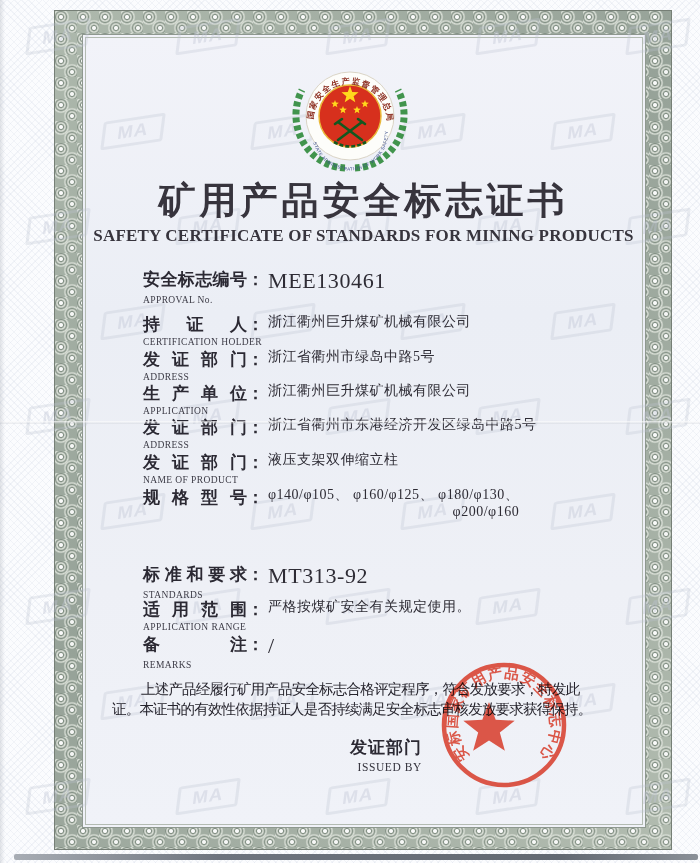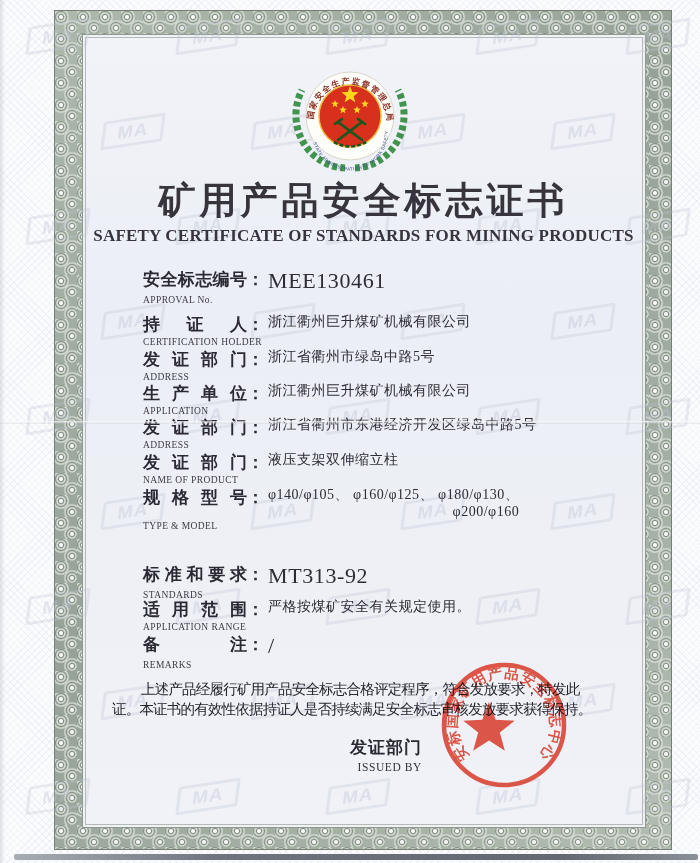--- a/index.html
+++ b/index.html
@@ -198,21 +198,20 @@
     <div class="row" style="top:451px">
       <span class="lbl">发证部门</span><span class="colon">：</span>
       <span class="val">液压支架双伸缩立柱</span>
       <span class="en">NAME OF PRODUCT</span>
     </div>
 
     <div class="row" style="top:486px">
       <span class="lbl">规格型号</span><span class="colon">：</span>
       <span class="val" style="display:inline-block; max-width:340px; white-space:pre-line;text-align:right;">φ140/φ105、 φ160/φ125、 φ180/φ130、
 φ200/φ160</span>
-      <span class="en">TYPE &amp; MODEL</span>
     </div>
 
     <div class="row" style="top:563px">
       <span class="lbl">标准和要求</span><span class="colon">：</span>
       <span class="val alnum">MT313-92</span>
       <span class="en">STANDARDS</span>
     </div>
 
     <div class="row" style="top:633px">
       <span class="lbl">备注</span><span class="colon">：</span>

